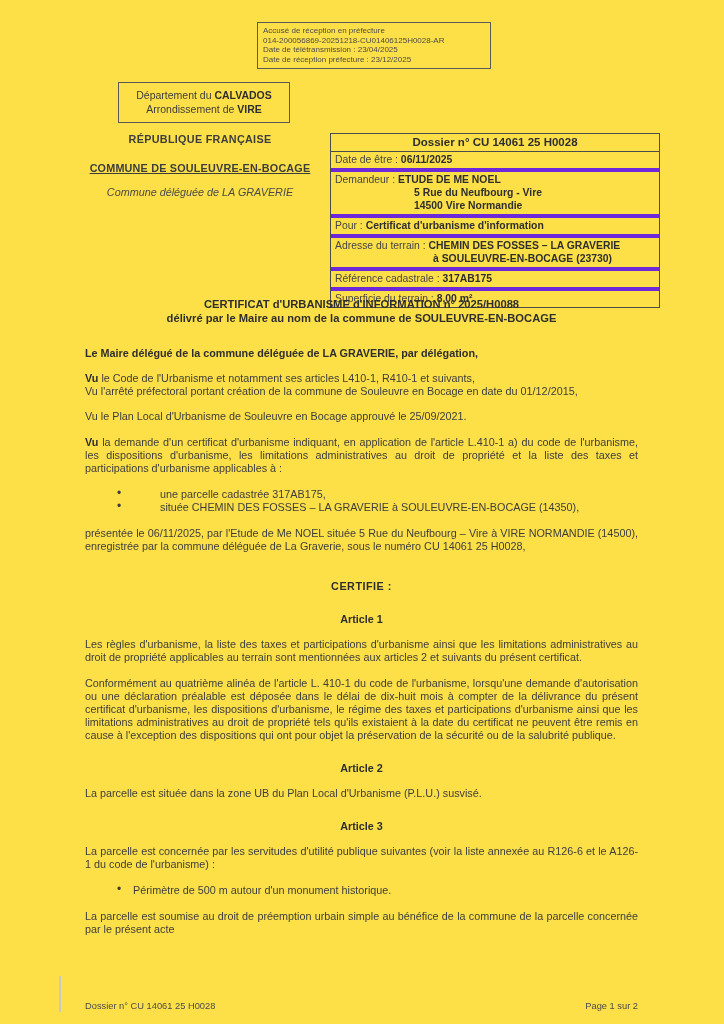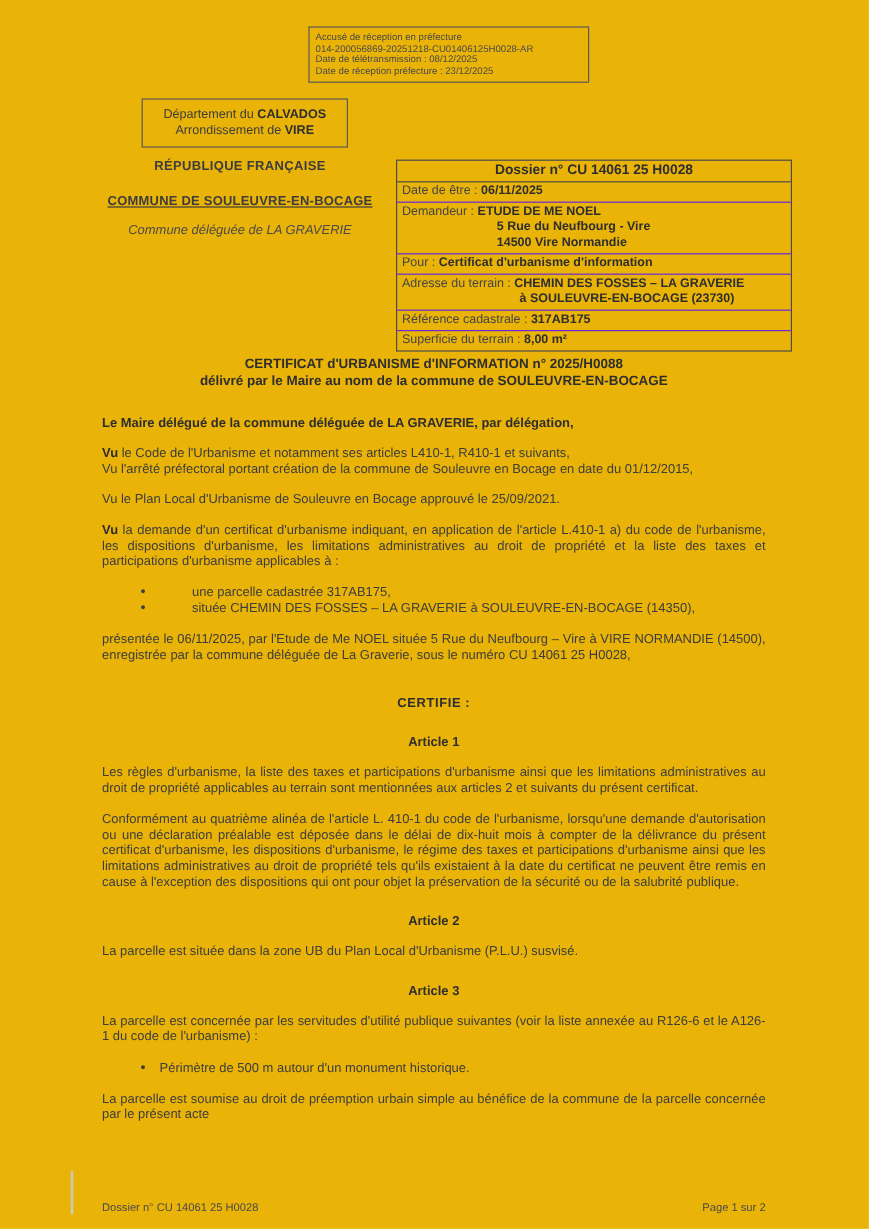--- a/index.html
+++ b/index.html
@@ -4,21 +4,21 @@
 <style>
   html,body{margin:0;padding:0;}
   body{
     width:724px;height:1024px;
     background:#f2f2f0;
     font-family:"Liberation Sans","DejaVu Sans",sans-serif;
     -webkit-font-smoothing:antialiased;
   }
   .page{
     position:relative;width:724px;height:1024px;
-    background:#eab308;color:#3d3d3d;overflow:hidden;
+    background:#fde047;color:#3d3d3d;overflow:hidden;
   }
   .abs{position:absolute;}
   b,.b{font-weight:bold;color:#2e2e2e;}
 
   
   .stamp{
     left:257px;top:22px;width:222px;
     border:1px solid #5a5a5a;
     padding:3px 5px 4px 5px;
     font-size:8px;line-height:9.6px;color:#4a4a4a;
@@ -37,21 +37,21 @@
   .hdr-left .republic{font-weight:bold;letter-spacing:.3px;}
   .hdr-left .commune{font-weight:bold;text-decoration:underline;margin-top:17px;letter-spacing:.2px;}
   .hdr-left .deleguee{font-style:italic;margin-top:12px;color:#4a4a4a;}
 
   
   .dossier{
     left:330px;top:133px;width:328px;
     border:1px solid #4c4c4c;
     font-size:10.4px;line-height:13px;color:#454545;
   }
-  .dossier .trow{padding:1px 4px 2px 4px;border-top:1px solid #6d28d9;}
+  .dossier .trow{padding:1px 4px 2px 4px;border-top:4px solid #6d28d9;}
   .dossier .thead{
     border-top:none;text-align:center;font-weight:bold;color:#2e2e2e;
     font-size:11.5px;padding:2px 4px;border-bottom:1px solid #4c4c4c;
   }
   .dossier .trow:nth-child(2){border-top:none;}
   .ind-dem{padding-left:79px;}
   .ind-adr{padding-left:98px;}
 
   
   .doc-title{
@@ -84,21 +84,21 @@
   .artifact{left:59px;top:976px;width:2px;height:36px;background:#c9c9c6;}
 </style>
 </head>
 <body>
 
 <div class="page">
 
   <div class="abs stamp">
     <div>Accusé de réception en préfecture</div>
     <div>014-200056869-20251218-CU01406125H0028-AR</div>
-    <div>Date de télétransmission : 08/12/2025</div>
+    <div>Date de télétransmission : 23/04/2025</div>
     <div>Date de réception préfecture : 23/12/2025</div>
   </div>
 
   <div class="abs hdr-left">
     <div class="republic">RÉPUBLIQUE FRANÇAISE</div>
     <div class="commune">COMMUNE DE SOULEUVRE-EN-BOCAGE</div>
     <div class="deleguee">Commune déléguée de LA GRAVERIE</div>
   </div>
 
   <div class="abs dept-box">

